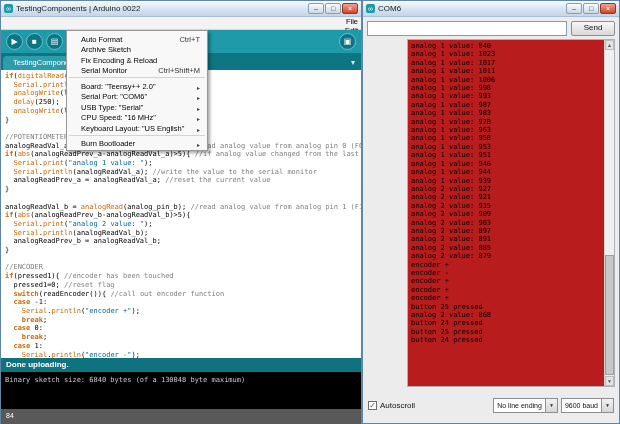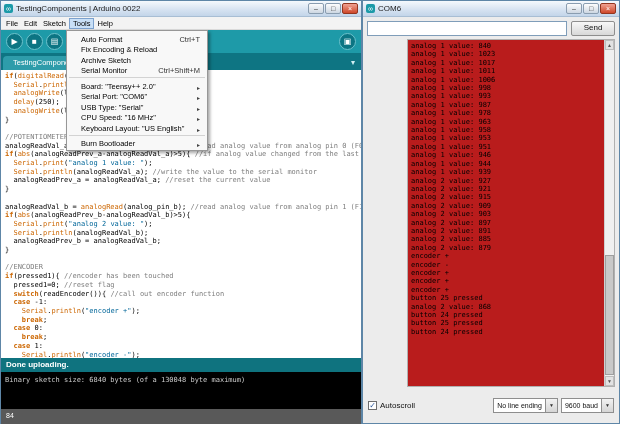--- a/index.html
+++ b/index.html
@@ -15,21 +15,21 @@
     display:flex; align-items:center; padding:0 3px; border-bottom:1px solid #A8BED4; }
   .title { font-size:8px; color:#1B1B1B; margin-left:3px; white-space:nowrap; overflow:hidden; }
   .app-icon { width:9px; height:9px; background:#1B9AA8; border-radius:2px; color:#fff;
     font-size:7px; line-height:9px; text-align:center; flex:0 0 auto; }
   .win-buttons { margin-left:auto; display:flex; gap:1px; }
   .wbtn { width:16px; height:11px; font-size:7px; line-height:10px; text-align:center;
     border:1px solid #8A9DB0; border-radius:2px; background:linear-gradient(#FDFDFD,#CDD7E2); color:#333; }
   .wbtn.close { background:linear-gradient(#F0A292,#CE4729); color:#fff; border-color:#93351F; }
 
   .menubar { position:absolute; left:0; top:16px; right:0; height:13px; background:#F3F3F3;
-    display:flex; align-items:center; border-bottom:1px solid #DADADA; font-size:7.5px; padding-left:2px; }
+    display:flex; align-items:flex-end; border-bottom:1px solid #DADADA; font-size:7.5px; padding-left:9px;flex-direction:column; }
   .menu-title { padding:0 3px; display:flex; align-items:center; color:#000; }
   .menu-title.active { background:#C9E0F7; border:1px solid #7DA2CE; }
 
   .toolbar { position:absolute; left:0; top:29px; right:0; height:23px; background:#1E9AA8;
     display:flex; align-items:center; gap:3px; padding:0 5px; }
   .tbtn { width:17px; height:17px; border-radius:50%; background:#0C7583; border:1px solid #6CC2CC;
     color:#fff; font-size:8px; display:flex; align-items:center; justify-content:center; flex:0 0 auto; }
   .tbtn.right { margin-left:auto; }
 
   .tabbar { position:absolute; left:0; top:52px; right:0; height:17px; background:#0E7583;
@@ -148,25 +148,25 @@
     <div class="console">Binary sketch size: 6840 bytes (of a 130048 byte maximum)</div>
 
     <div class="bottomstrip">84</div>
 
     <div class="dropdown">
         <div class="menu-item">
           <span>Auto Format</span>
           <span class="shortcut">Ctrl+T</span>
         </div>
         <div class="menu-item">
+          <span>Archive Sketch</span>
+          <span class="shortcut"></span>
+        </div>
+        <div class="menu-item">
           <span>Fix Encoding &amp; Reload</span>
-          <span class="shortcut"></span>
-        </div>
-        <div class="menu-item">
-          <span>Archive Sketch</span>
           <span class="shortcut"></span>
         </div>
         <div class="menu-item">
           <span>Serial Monitor</span>
           <span class="shortcut">Ctrl+Shift+M</span>
         </div>
         <div class="menu-sep"></div>
         <div class="menu-item">
           <span>Board: "Teensy++ 2.0"</span>
           <span class="arrow">▸</span>
@@ -213,20 +213,21 @@
 
     <div class="output">
         <div>analog 1 value: 840</div>
         <div>analog 1 value: 1023</div>
         <div>analog 1 value: 1017</div>
         <div>analog 1 value: 1011</div>
         <div>analog 1 value: 1006</div>
         <div>analog 1 value: 998</div>
         <div>analog 1 value: 993</div>
         <div>analog 1 value: 987</div>
+        <div>analog 1 value: 983</div>
         <div>analog 1 value: 978</div>
         <div>analog 1 value: 963</div>
         <div>analog 1 value: 958</div>
         <div>analog 1 value: 953</div>
         <div>analog 1 value: 951</div>
         <div>analog 1 value: 946</div>
         <div>analog 1 value: 944</div>
         <div>analog 1 value: 939</div>
         <div>analog 2 value: 927</div>
         <div>analog 2 value: 921</div>

